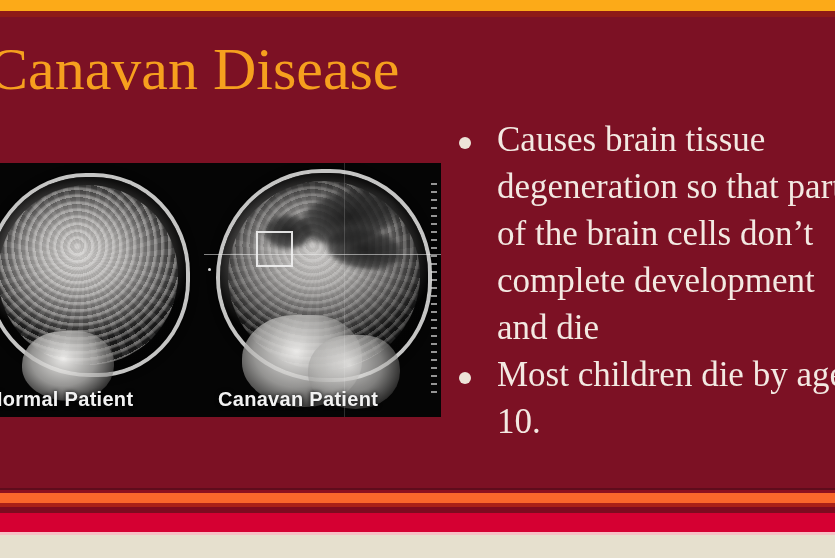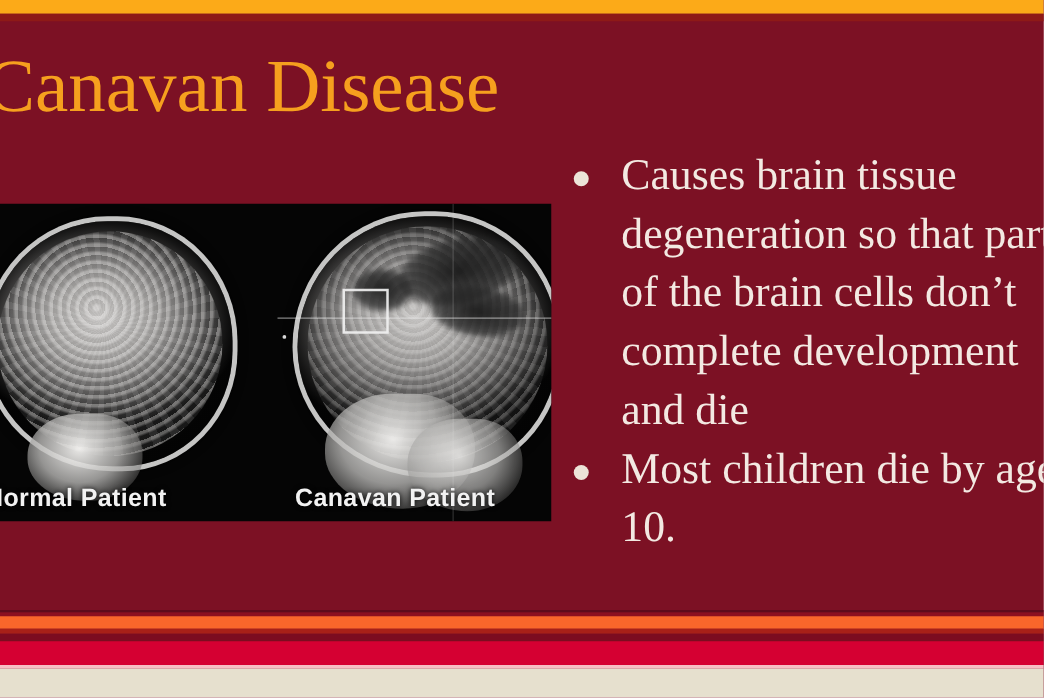--- a/index.html
+++ b/index.html
@@ -62,21 +62,21 @@
     height: 254px;
     background: #050505;
     overflow: hidden;
   }
   .scan {
     position: absolute;
     top: 0;
     height: 254px;
   }
   #scan-normal { left: 0px;   width: 222px; }
-  #scan-canavan{ left: 240px; width: 237px; }
+  #scan-canavan{ left: 222px; width: 237px; }
 
   .brain {
     position: absolute;
     border-radius: 50% 48% 46% 52% / 52% 50% 48% 50%;
     background:
       radial-gradient(ellipse 58% 44% at 46% 40%,
          rgba(200,198,196,0.95) 0%,
          rgba(168,166,164,0.88) 36%,
          rgba(122,120,119,0.75) 62%,
          rgba(60,59,58,0.45) 88%,

